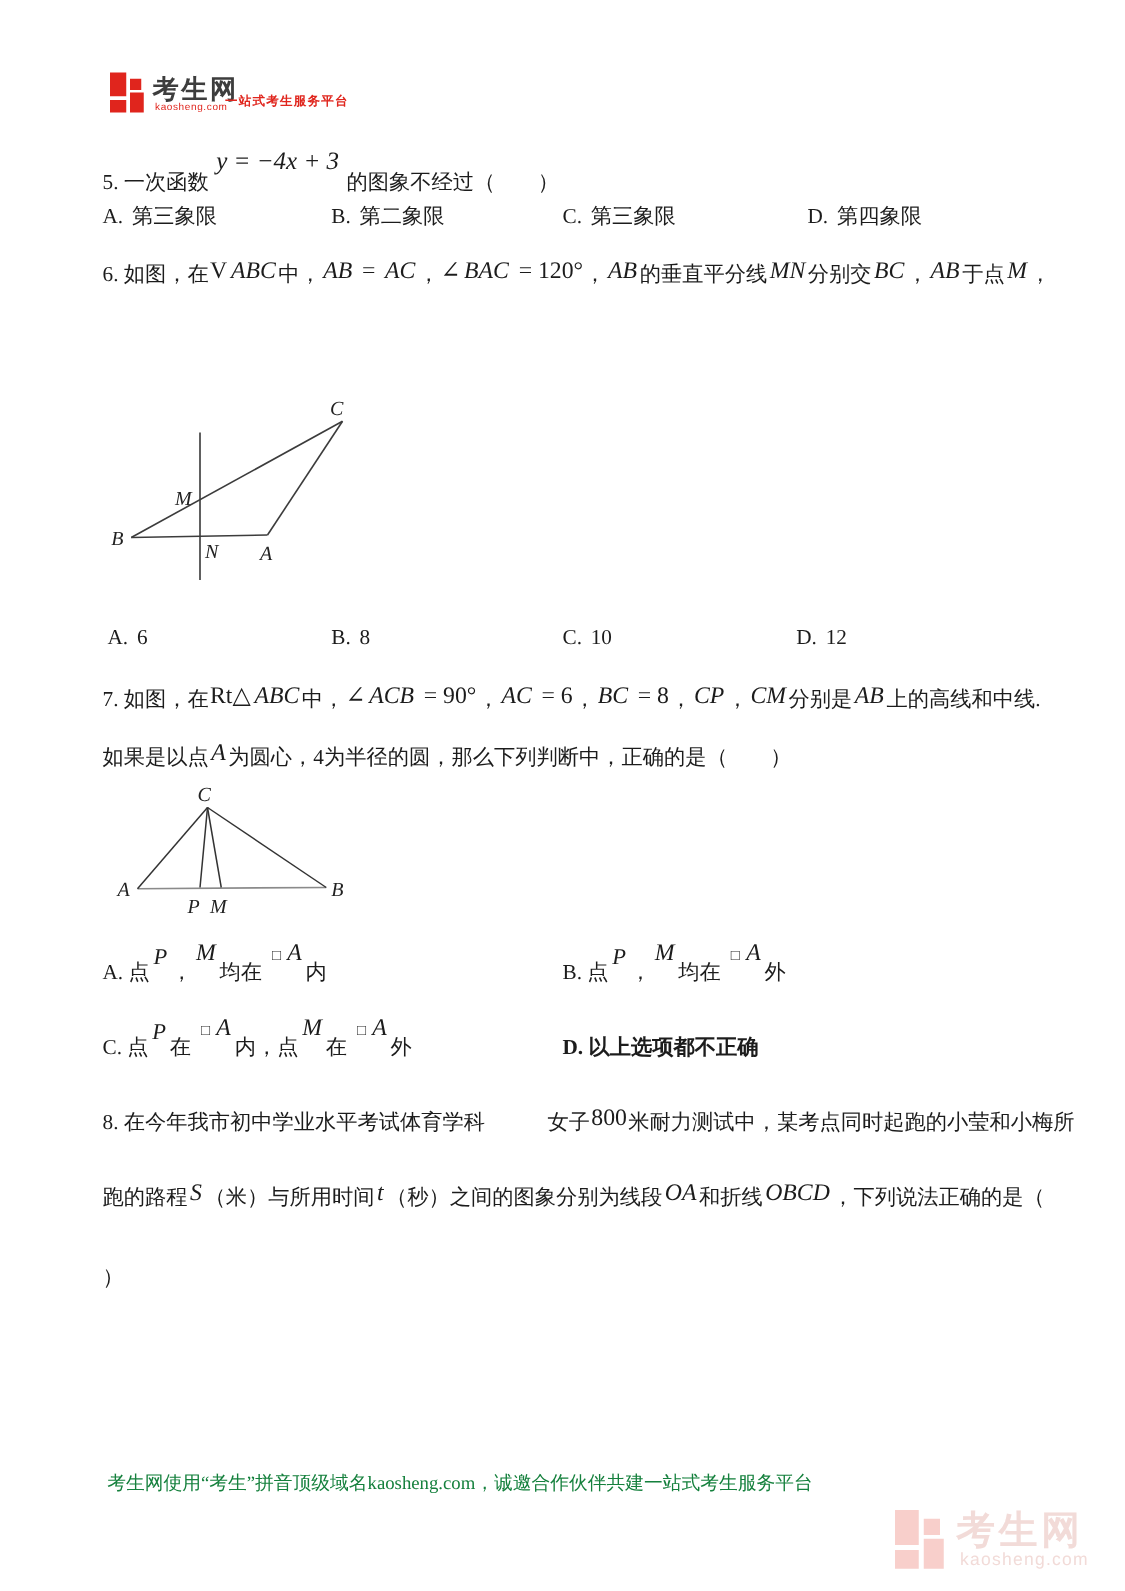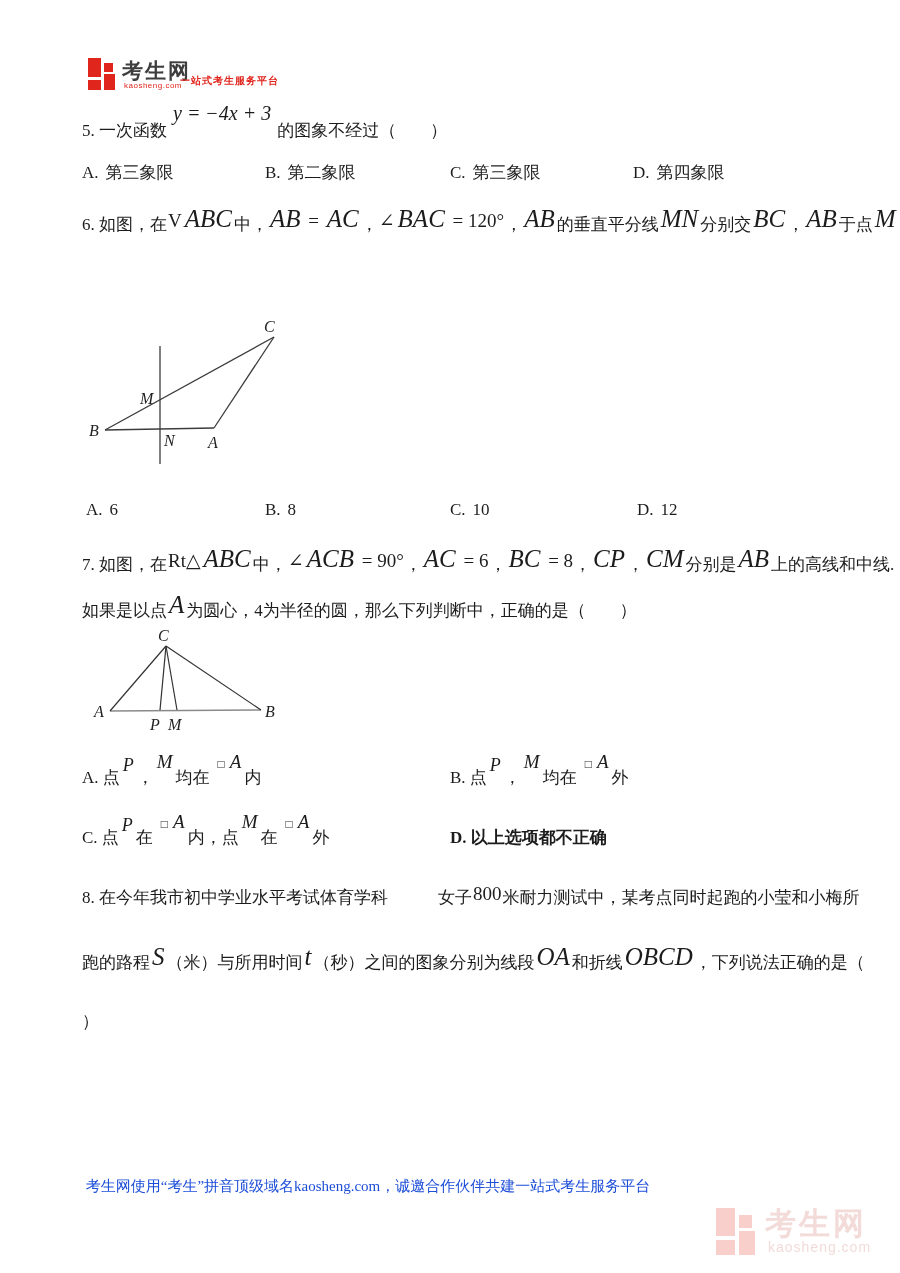--- a/index.html
+++ b/index.html
@@ -17,37 +17,37 @@
   .brand{position:absolute;left:122px;top:57px;font-family:"Liberation Sans","DejaVu Sans",sans-serif;
     font-weight:bold;font-size:21px;color:#3d3d3d;letter-spacing:2px;}
   .brand-domain{position:absolute;left:124px;top:81px;font-family:"Liberation Sans","DejaVu Sans",sans-serif;
     font-size:8px;color:#e0251d;letter-spacing:.5px;}
   .tagline{position:absolute;left:180px;top:74px;font-family:"Liberation Sans","DejaVu Sans",sans-serif;
     font-weight:bold;font-size:10px;color:#e0251d;letter-spacing:1px;}
   
   .line{position:absolute;left:82px;font-size:17px;white-space:nowrap;}
   .seg{display:inline;}
   .seg-cn{font-size:17px;}
-  .seg-mi{font-style:italic;font-size:25px;position:relative;top:-3px;padding:0 2px;}
+  .seg-mi{font-style:italic;font-size:19px;position:relative;top:-3px;padding:0 2px;}
   .seg-mn{font-size:19px;position:relative;top:-3px;padding:0 1px;}
   .seg-mi2{font-style:italic;font-size:18px;position:relative;top:-12px;padding:0 3px;}
   .seg-mn2{font-size:18px;position:relative;top:-12px;}
   .seg-mi3{font-style:italic;font-size:19px;position:relative;top:-15px;padding:0 3px;}
   .seg-box{font-size:12px;position:relative;top:-15px;padding:0 2px 0 8px;color:#2a2a2a;}
   .seg-fm{font-style:italic;font-size:20px;position:relative;top:-16px;padding:0 6px;}
   .seg-gap{display:inline-block;width:50px;}
   
   .optrow{position:absolute;left:82px;font-size:17px;white-space:nowrap;width:780px;}
   .opt{position:absolute;top:0;white-space:nowrap;}
   .opt .olabel{margin-right:7px;}
   
   .fig{position:absolute;}
   .fig text{font-family:"Liberation Serif","DejaVu Serif",serif;font-style:italic;font-size:16px;fill:#222;}
   
-  .footer{position:absolute;left:0;top:1177px;width:736px;text-align:center;font-size:15px;color:#1d4ed8;}
+  .footer{position:absolute;left:0;top:1177px;width:736px;text-align:center;font-size:15px;color:#15803d;}
   
   .wm-icon{position:absolute;left:716px;top:1208px;width:44px;height:48px;}
   .wm-icon .blk{position:absolute;background:#f8cfcb;}
   .wm-icon .lt{left:0;top:0;width:19px;height:28px;}
   .wm-icon .lb{left:0;top:32px;width:19px;height:15px;}
   .wm-icon .rt{left:23px;top:7px;width:13px;height:13px;}
   .wm-icon .rb{left:23px;top:23px;width:16px;height:24px;}
   .wm-brand{position:absolute;left:765px;top:1203px;font-family:"Liberation Sans","DejaVu Sans",sans-serif;
     font-weight:bold;font-size:31px;color:#f2dbd8;letter-spacing:3px;}
   .wm-domain{position:absolute;left:768px;top:1239px;font-family:"Liberation Sans","DejaVu Sans",sans-serif;
@@ -61,26 +61,26 @@
   <div class="logo-icon">
     <div class="blk lt"></div>
       <div class="blk lb"></div>
       <div class="blk rt"></div>
       <div class="blk rb"></div>
   </div>
   <div class="brand">考生网</div>
   <div class="brand-domain">kaosheng.com</div>
   <div class="tagline">一站式考生服务平台</div>
 
-  <div class="line" style="top:118px;"><span class="seg seg-cn">5. 一次函数</span><span class="seg seg-fm">y = −4x + 3</span><span class="seg seg-cn">的图象不经过（　　）</span></div>
+  <div class="line" style="top:134px;"><span class="seg seg-cn">5. 一次函数</span><span class="seg seg-fm">y = −4x + 3</span><span class="seg seg-cn">的图象不经过（　　）</span></div>
   <div class="optrow" style="top:161px;">
     <span class="opt" style="left:0;"><span class="olabel">A.</span><span>第三象限</span></span>
     <span class="opt" style="left:183px;"><span class="olabel">B.</span><span>第二象限</span></span>
     <span class="opt" style="left:368px;"><span class="olabel">C.</span><span>第三象限</span></span>
-    <span class="opt" style="left:551px;text-align:right;"><span class="olabel">D.</span><span>第四象限</span></span>
+    <span class="opt" style="left:564px;text-align:right;"><span class="olabel">D.</span><span>第四象限</span></span>
   </div>
 
   <div class="line" style="top:208px;"><span class="seg seg-cn">6. 如图，在</span><span class="seg seg-mn">V</span><span class="seg seg-mi">ABC</span><span class="seg seg-cn">中，</span><span class="seg seg-mi">AB</span><span class="seg seg-mn"> = </span><span class="seg seg-mi">AC</span><span class="seg seg-cn">，</span><span class="seg seg-mn">∠</span><span class="seg seg-mi">BAC</span><span class="seg seg-mn"> = 120°</span><span class="seg seg-cn">，</span><span class="seg seg-mi">AB</span><span class="seg seg-cn">的垂直平分线</span><span class="seg seg-mi">MN</span><span class="seg seg-cn">分别交</span><span class="seg seg-mi">BC</span><span class="seg seg-cn">，</span><span class="seg seg-mi">AB</span><span class="seg seg-cn">于点</span><span class="seg seg-mi">M</span><span class="seg seg-cn">，</span></div>
 
   <svg class="fig" style="left:88px;top:318px;" width="210" height="150" viewBox="0 0 210 150">
     <line x1="17" y1="112" x2="126" y2="110" stroke="#3c3c3c" stroke-width="1.3"></line>
     <line x1="17" y1="112" x2="186" y2="19" stroke="#3c3c3c" stroke-width="1.3"></line>
     <line x1="126" y1="110" x2="186" y2="19" stroke="#3c3c3c" stroke-width="1.3"></line>
     <line x1="72" y1="28" x2="72" y2="146" stroke="#3c3c3c" stroke-width="1.3"></line>
     <text x="176" y="14">C</text>

